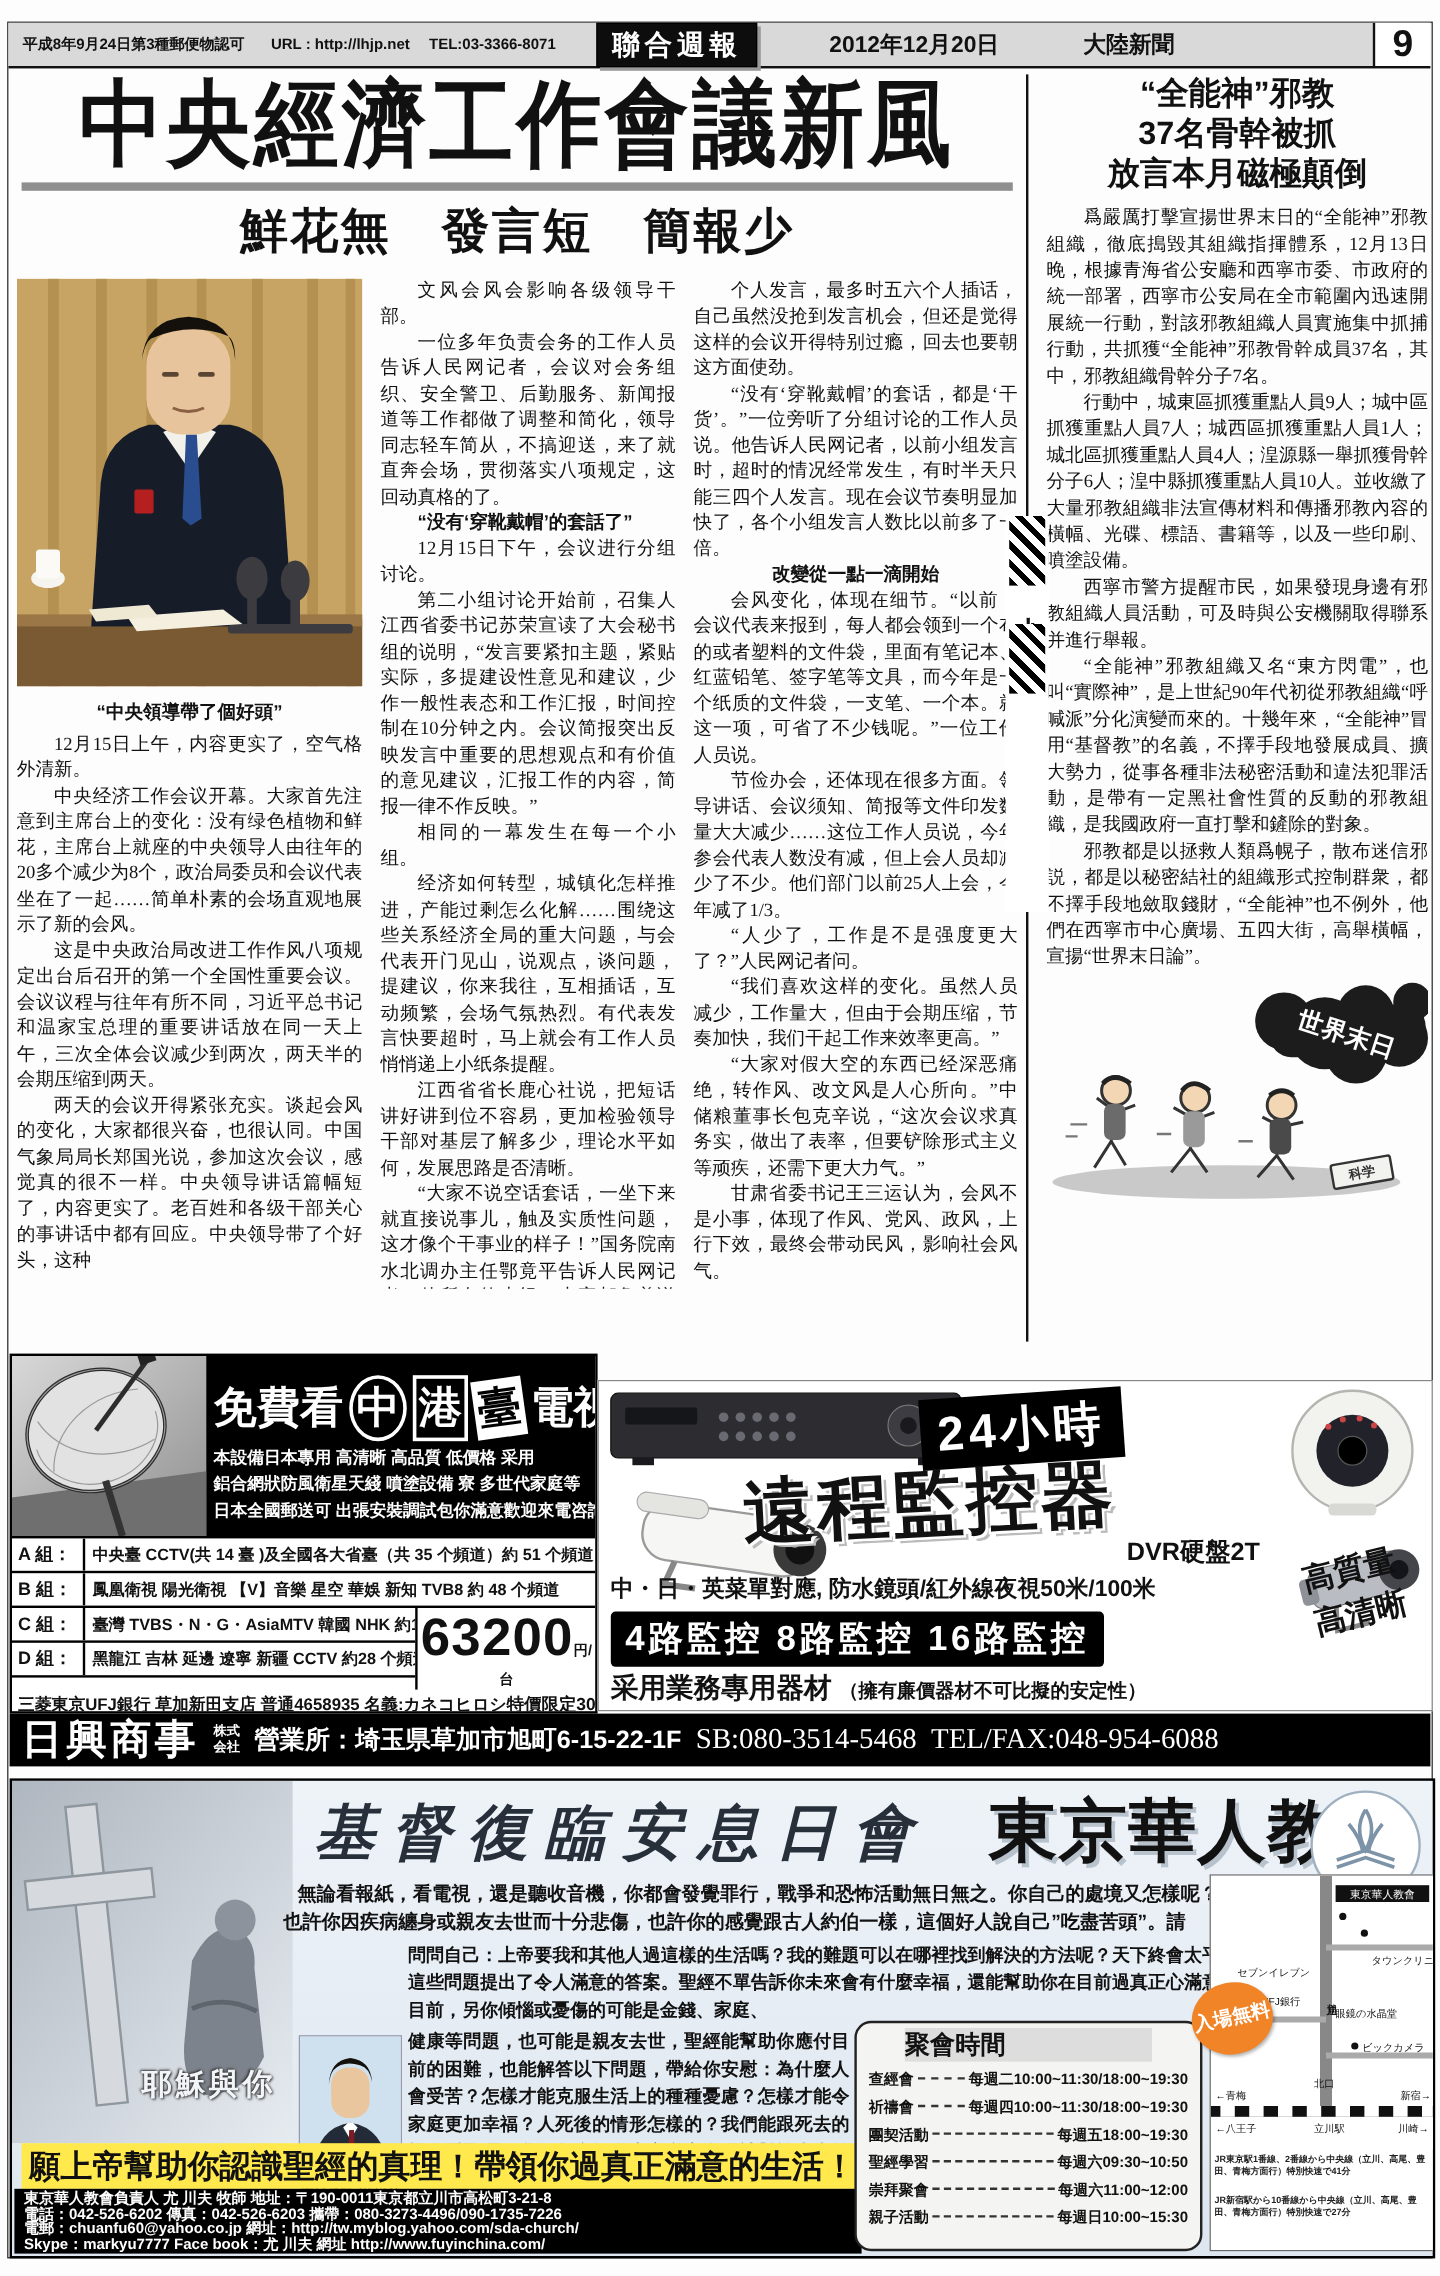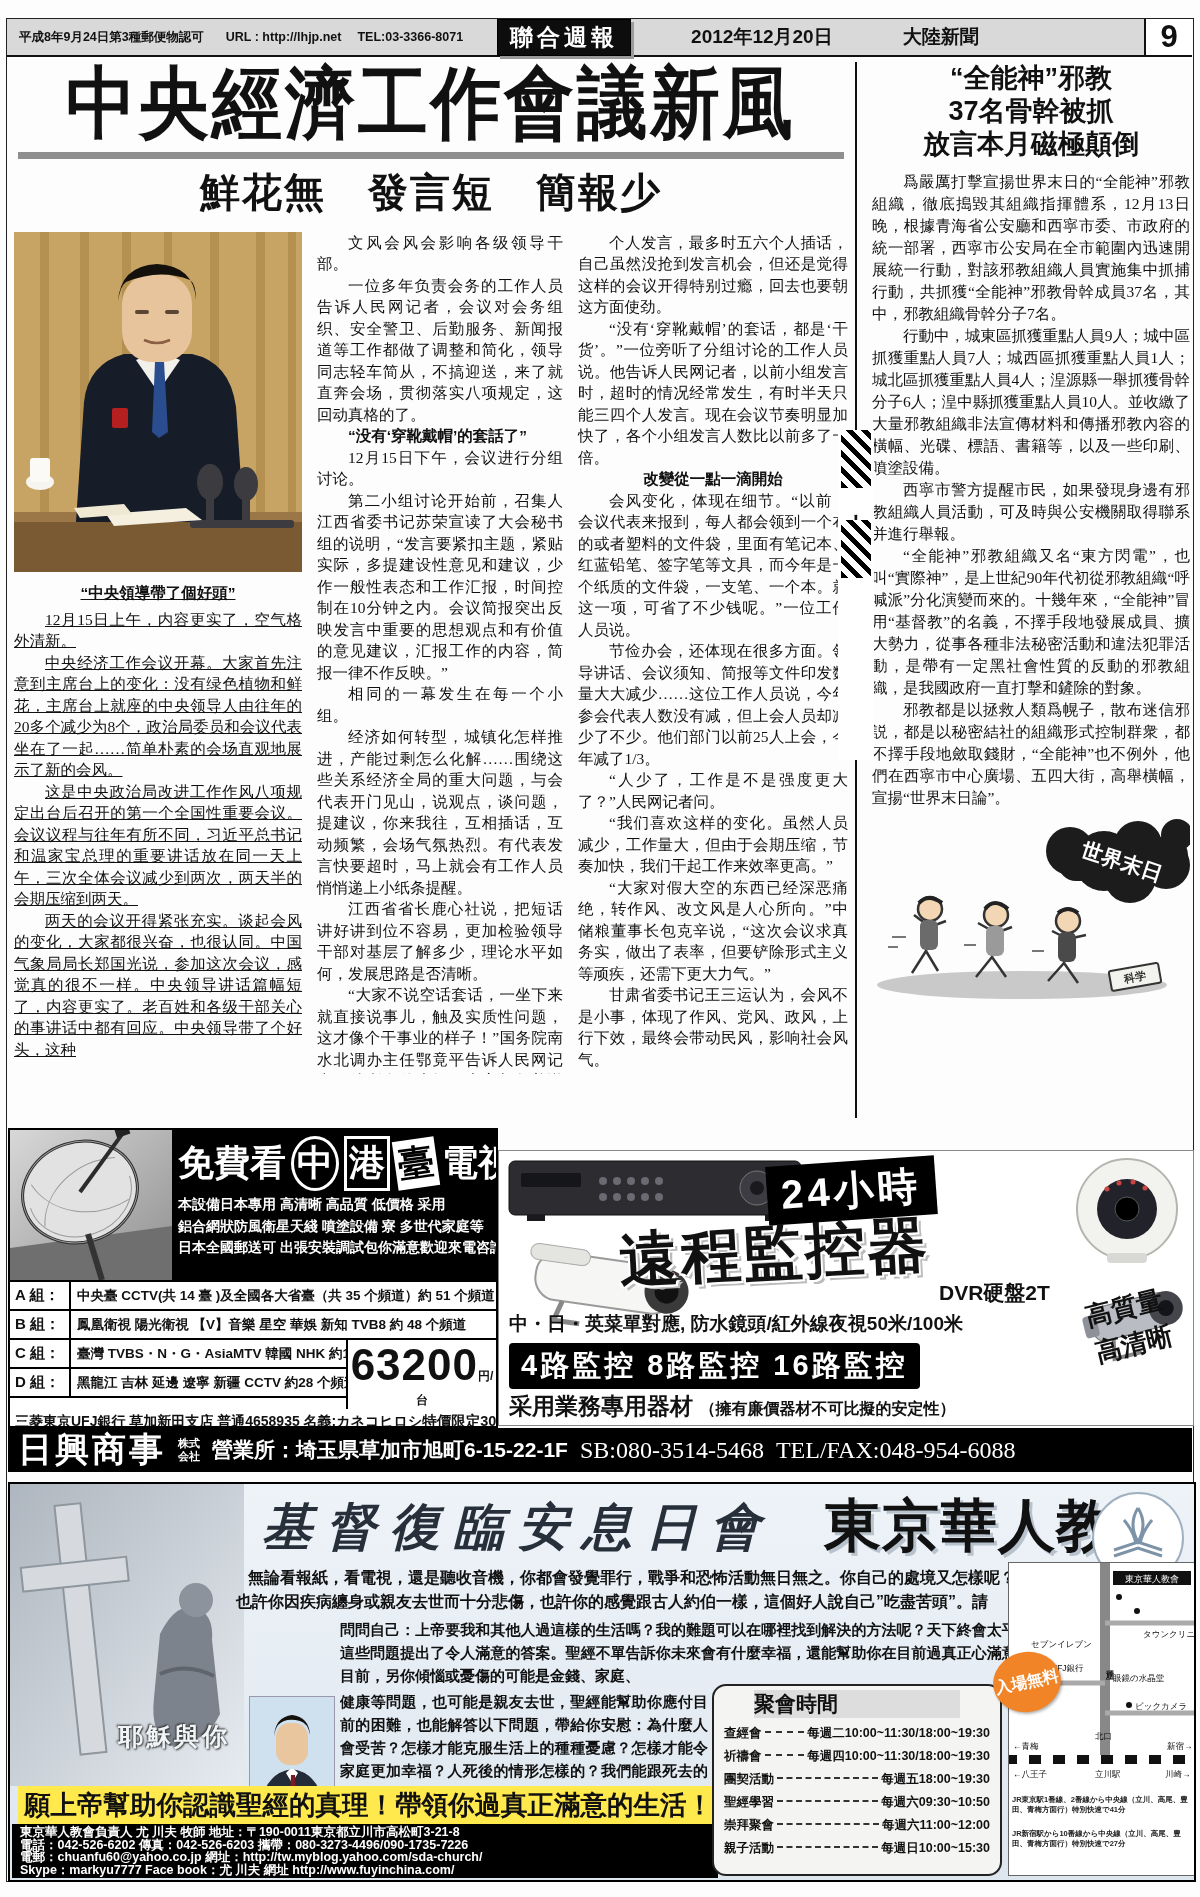--- a/index.html
+++ b/index.html
@@ -21,21 +21,21 @@
   
   .main-article{position:absolute;left:14px;top:62px;width:834px;height:1056px;overflow:hidden;}
   .headline{font-size:70px;font-weight:900;letter-spacing:3px;line-height:1.08;text-align:center;
     transform:scaleY(1.12);transform-origin:top center;white-space:nowrap;}
   .head-rule{height:7px;background:#8f8f8f;margin:14px 4px 6px;}
   .subheadline{font-family:"Liberation Serif",serif;font-size:40px;font-weight:900;text-align:center;
     letter-spacing:2px;margin:2px 0 12px;}
   .cols{display:flex;gap:15px;height:842px;overflow:hidden;}
   .col{font-family:"Liberation Serif",serif;font-size:15.5px;line-height:21.5px;text-align:justify;}
   .col p{margin:0;text-indent:2em;}
-  .col1{width:288px;text-decoration:underline;}
+  .col1{width:288px;}
   .col2{width:246px;}
   .col3{width:270px;flex:1;}
   .photo-fig{width:288px;height:340px;margin-bottom:3px;}
   .photo-caption{font-family:"Liberation Sans",sans-serif;font-size:15.5px;font-weight:bold;text-align:center;margin:2px 0 5px;}
   .para-head{font-family:"Liberation Sans",sans-serif;font-weight:bold;}
   .para-head.center{text-indent:0 !important;text-align:center;}
 
   
   .divider-v{position:absolute;left:855px;top:62px;width:2px;height:1056px;background:#111;}
   .section-strip{position:absolute;left:838px;top:430px;width:36px;height:330px;background:#fff;z-index:2;
@@ -45,21 +45,21 @@
 
   
   .right-article{position:absolute;left:872px;top:62px;width:318px;height:1056px;overflow:hidden;}
   .ra-head{font-size:27px;font-weight:900;text-align:center;line-height:1.22;}
   .ra-body{margin-top:10px;font-family:"Liberation Serif",serif;font-size:15.5px;line-height:22px;text-align:justify;}
   .ra-body p{margin:0;text-indent:2em;}
   .cartoon-box{margin-top:8px;}
 
   
   .tv-ad{position:absolute;left:8px;top:1128px;width:486px;height:296px;border:2px solid #000;background:#fff;overflow:hidden;}
-  .tv-top{display:flex;background:#000;color:#fff;height:150px;}
+  .tv-top{display:flex;background:#000;color:#fff;height:150px;align-items:center;}
   .dish-fig{width:162px;height:150px;flex:none;}
   .tv-right{flex:1;padding:2px 4px 0 6px;overflow:hidden;}
   .tv-title{font-size:36px;font-weight:900;display:flex;align-items:center;gap:5px;white-space:nowrap;height:62px;}
   .tt-circle{border:3px solid #fff;border-radius:50%;padding:0 3px;}
   .tt-box{border:3px solid #fff;padding:0 2px;}
   .tt-diamond{background:#fff;color:#000;padding:0 3px;transform:rotate(-8deg);}
   .tv-line{font-size:14px;font-weight:bold;line-height:1.55;white-space:nowrap;}
   .tv-rows{border-top:2px solid #000;}
   .tv-row{display:flex;align-items:center;height:27px;border-bottom:2px solid #000;font-weight:bold;font-size:13.5px;white-space:nowrap;overflow:hidden;}
   .tv-row .lab{width:54px;flex:none;border-right:2px solid #000;height:100%;display:flex;align-items:center;padding-left:5px;font-size:15px;}

